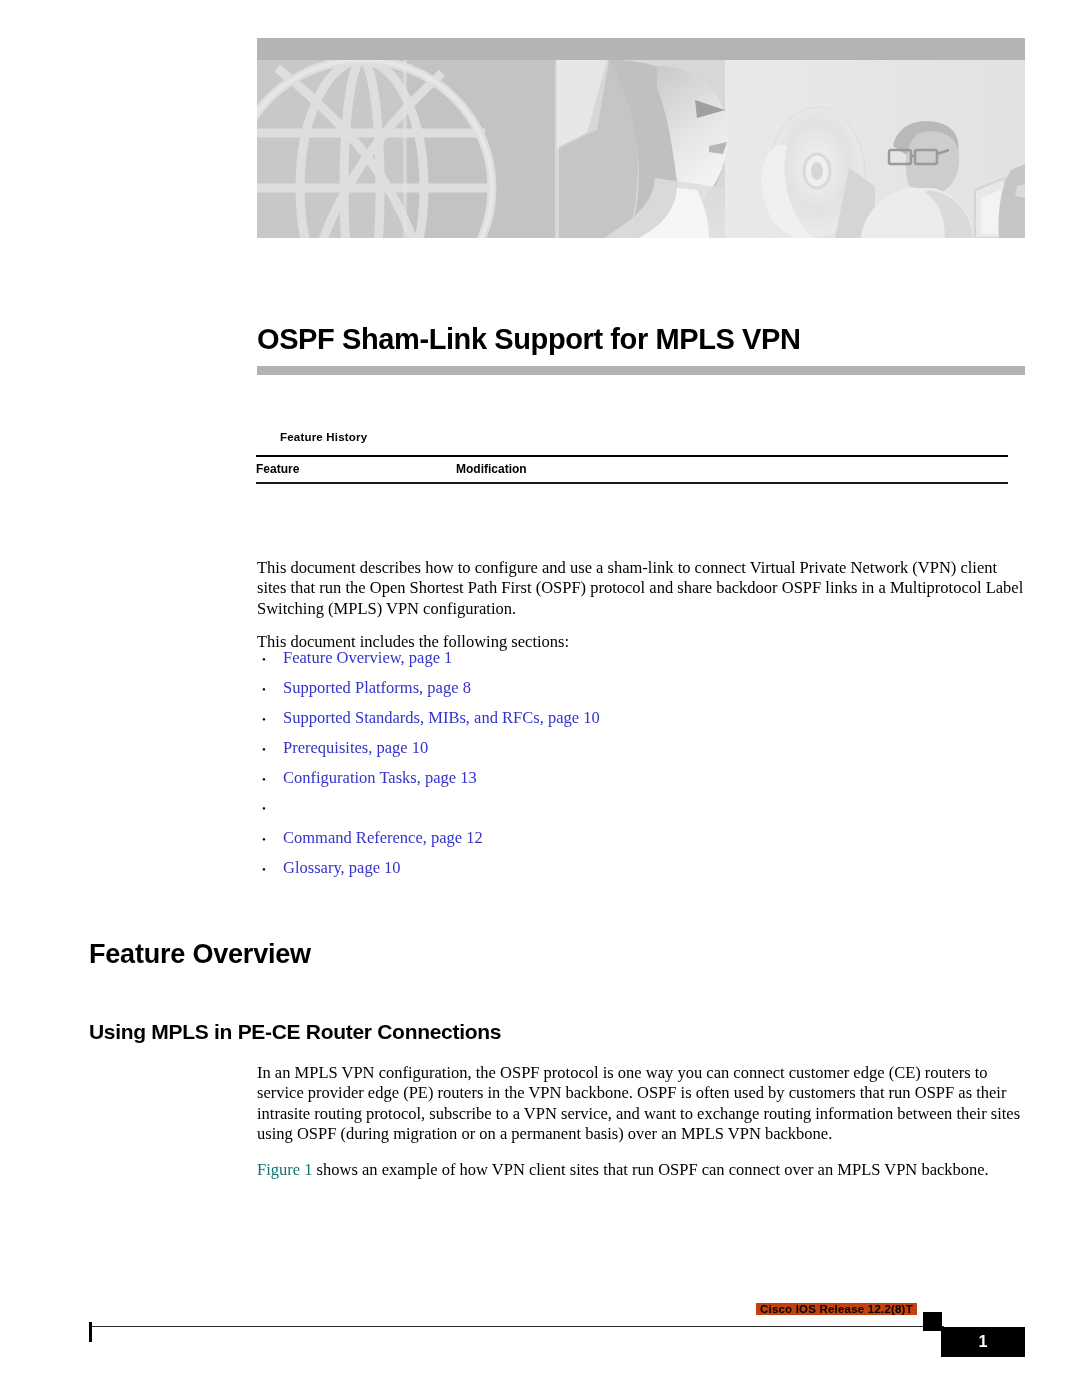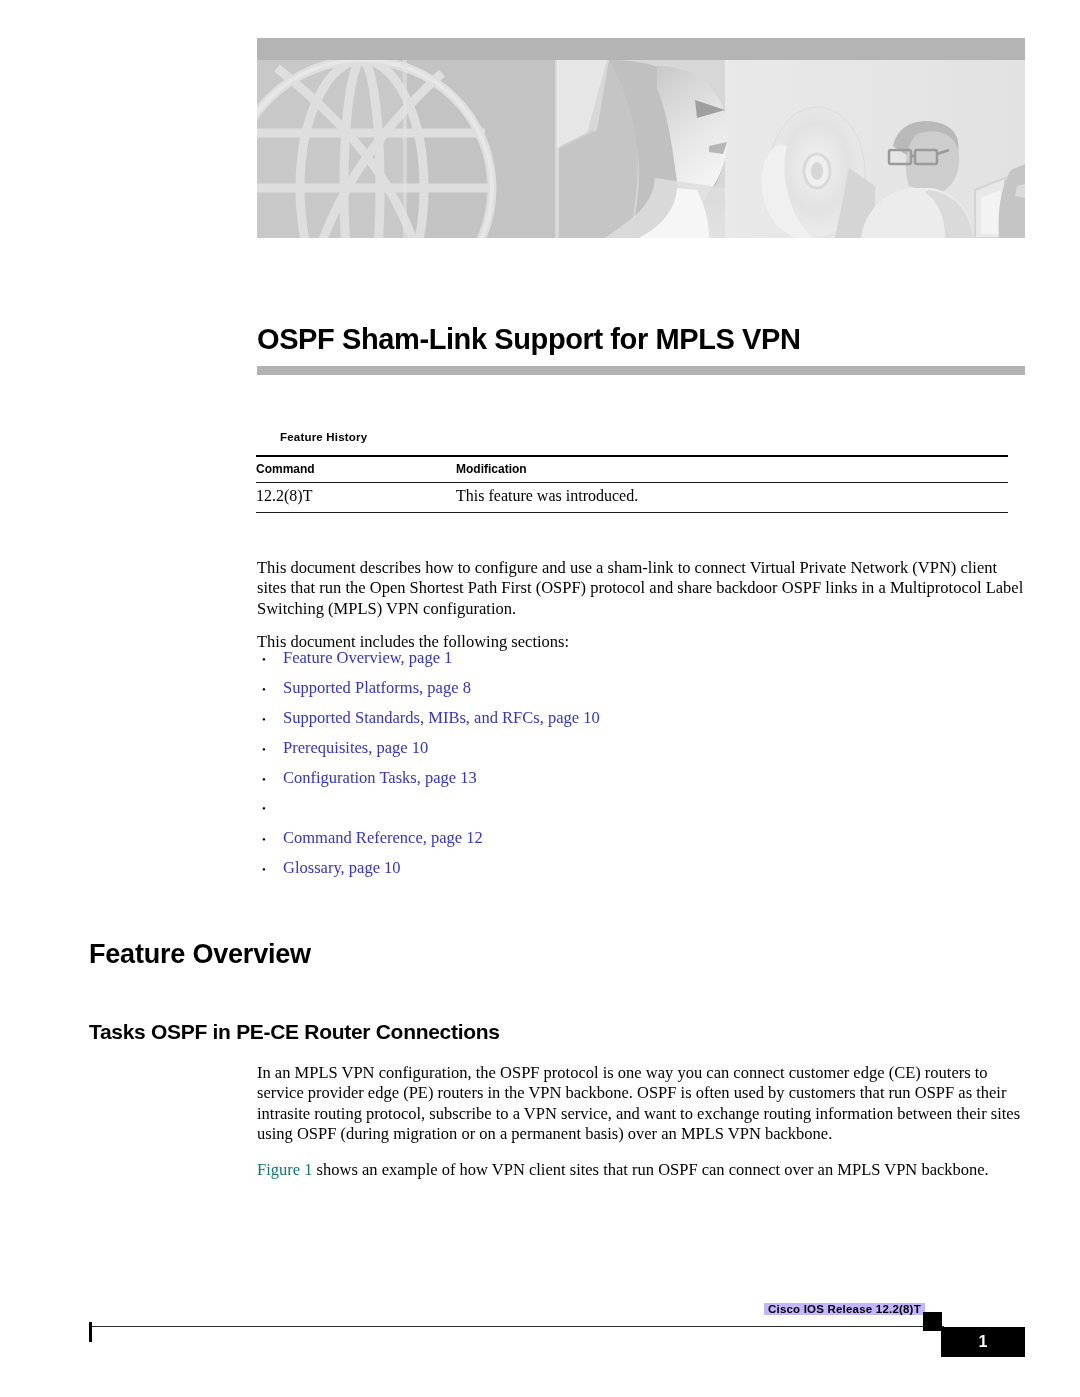--- a/index.html
+++ b/index.html
@@ -188,23 +188,22 @@
     background: #000;
   }
   #footer-text {
     position: absolute;
     left: 756px;
     top: 1303px;
     font-family: "Liberation Sans", "DejaVu Sans", sans-serif;
     font-weight: bold;
     font-size: 11.5px;
     letter-spacing: 0.2px;
-    background: #c4b5fd;
+    background: #c2410c;
     padding: 0 4px;
-    margin-left: 8px;
   }
   #footer-square {
     position: absolute;
     left: 923px;
     top: 1312px;
     width: 19px;
     height: 19px;
     background: #000;
   }
   #page-number-box {
@@ -333,28 +332,24 @@
 </div>
 
 <h1 id="doc-title">OSPF Sham-Link Support for MPLS VPN</h1>
 <div id="title-rule"></div>
 
 <div id="fh-label">Feature History</div>
 
 <div id="fh-table">
   <div class="rule"></div>
   <div class="row head">
-    <div class="c1">Command</div>
+    <div class="c1">Feature</div>
     <div class="c2">Modification</div>
   </div>
   <div class="rule thin"></div>
-  <div class="row body">
-    <div class="c1">12.2(8)T</div>
-    <div class="c2">This feature was introduced.</div>
-  </div>
   <div class="rule thin"></div>
 </div>
 
 <p class="para" id="para-intro">This document describes how to configure and use a sham-link to connect Virtual Private Network (VPN) client sites that run the Open Shortest Path First (OSPF) protocol and share backdoor OSPF links in a Multiprotocol Label Switching (MPLS) VPN configuration.</p>
 <p class="para" id="para-includes">This document includes the following sections:</p>
 
 <div id="link-list">
   <div class="li">
     <span class="bullet">•</span>
     <span class="ltext">Feature Overview, page 1</span>
@@ -382,21 +377,21 @@
     <span class="bullet">•</span>
     <span class="ltext">Command Reference, page 12</span>
   </div>
   <div class="li">
     <span class="bullet">•</span>
     <span class="ltext">Glossary, page 10</span>
   </div>
 </div>
 
 <h2 id="h1-feature-overview">Feature Overview</h2>
-<h3 id="h2-using-ospf">Tasks OSPF in PE-CE Router Connections</h3>
+<h3 id="h2-using-ospf">Using MPLS in PE-CE Router Connections</h3>
 
 <p class="para" id="para-ospf">In an MPLS VPN configuration, the OSPF protocol is one way you can connect customer edge (CE) routers to service provider edge (PE) routers in the VPN backbone. OSPF is often used by customers that run OSPF as their intrasite routing protocol, subscribe to a VPN service, and want to exchange routing information between their sites using OSPF (during migration or on a permanent basis) over an MPLS VPN backbone.</p>
 
 <p class="para" id="para-figure"><span class="inline-link">Figure 1</span><span> shows an example of how VPN client sites that run OSPF can connect over an MPLS VPN backbone.</span></p>
 
 <div id="footer-rule"></div>
 <div id="footer-tick"></div>
 <div id="footer-text">Cisco IOS Release 12.2(8)T</div>
 <div id="footer-square"></div>
 <div id="page-number-box">1</div>

